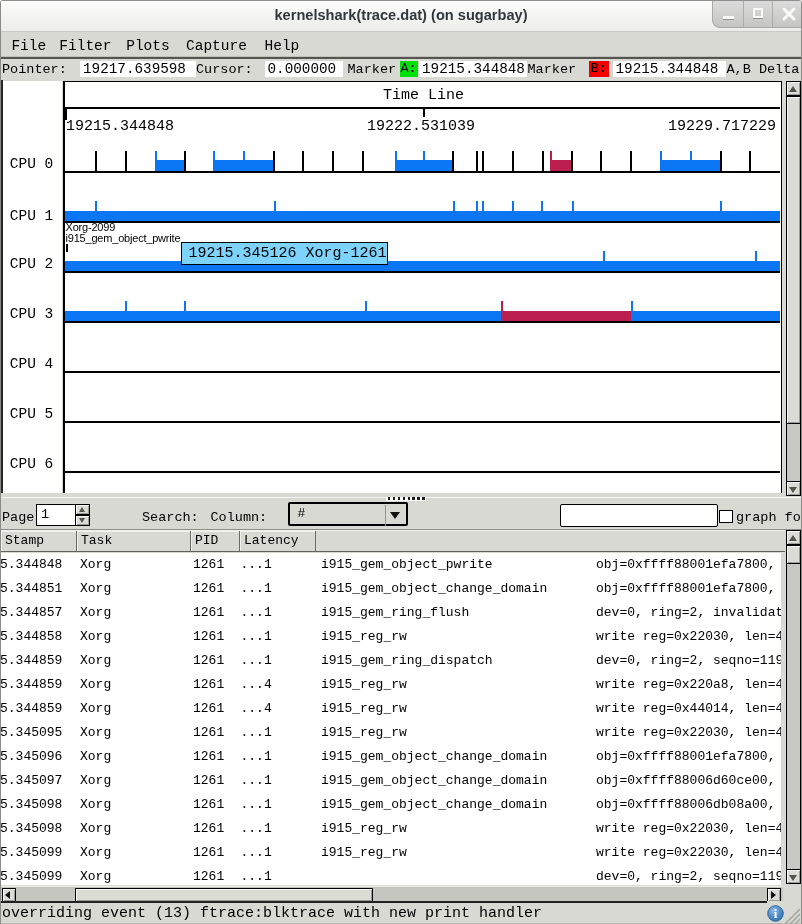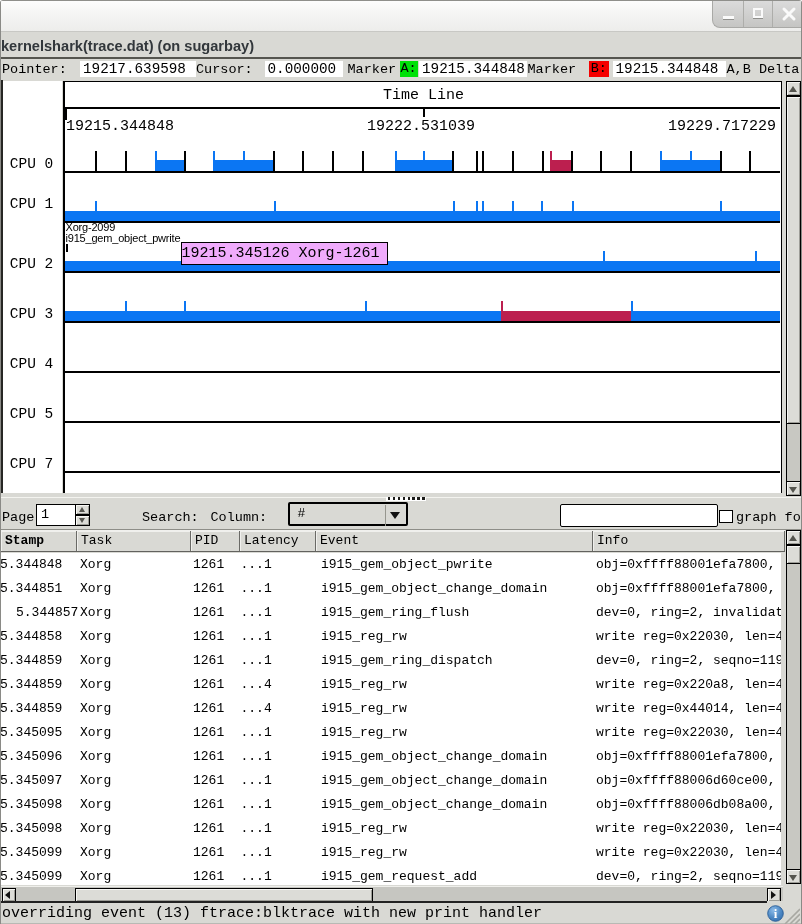--- a/index.html
+++ b/index.html
@@ -4,22 +4,22 @@
 <style>
   html,body{margin:0;padding:0;width:802px;height:924px;background:#fff;
     font-family:"Liberation Mono",monospace;color:#000;}
   .abs{position:absolute;}
   #win{position:absolute;left:0;top:0;width:800px;height:924px;
     border-left:1px solid #8a8a86;border-right:1px solid #8a8a86;
     border-radius:3px 3px 0 0;overflow:hidden;background:#d9d9d4;}
   #titlebar{left:0;top:0;width:800px;height:32px;
     background:linear-gradient(#fdfdfd,#f5f5f4 40%,#ededeb);
     border-top:1px solid #fff;border-bottom:1px solid #c8c8c4;box-sizing:border-box;}
-  #title{left:0;top:7px;width:800px;
-    font:bold 14.6px "Liberation Sans",sans-serif;color:#32373b;margin-top:31px;}
+  #title{left:0;top:7px;width:800px;text-align:center;
+    font:bold 14.6px "Liberation Sans",sans-serif;color:#32373b;}
   #winbtns{left:711px;top:0;width:89px;height:27px;
     background:linear-gradient(#dcdcdc,#c5c5c3);
     border:1px solid #a9a9a6;border-top:none;border-right:none;
     border-radius:0 0 0 8px;}
   .wbsep{position:absolute;top:0;width:1px;height:27px;background:#adadaa;}
   #menubar{left:0;top:32px;width:800px;height:25px;background:#d9d9d4;
     border-bottom:1px solid #c0c0bb;box-sizing:border-box;font-size:14.5px;}
   .menuitem{position:absolute;top:6px;}
   #infobar{left:0;top:57px;width:800px;height:23px;background:#d9d9d4;font-size:13.5px;}
   .ibox{position:absolute;top:3.5px;height:16.5px;background:#fff;line-height:16px;font-size:14.3px;}
@@ -58,44 +58,51 @@
   <div id="title" class="abs">kernelshark(trace.dat) (on sugarbay)</div>
   <div id="winbtns" class="abs">
     <div class="wbsep" style="left:30px"></div>
     <div class="wbsep" style="left:59px"></div>
     <div class="abs" style="left:10px;top:16px;width:11px;height:3px;background:#fafafa;box-shadow:0 1px 0 #8f8f8c;"></div>
     <div class="abs" style="left:40px;top:8px;width:10px;height:10px;border:2.5px solid #fafafa;box-sizing:border-box;box-shadow:0 1px 0 #8f8f8c;"></div>
     <svg class="abs" style="left:67px;top:5px" width="18" height="18" viewBox="0 0 18 18">
       <path d="M4 4 L14 14 M14 4 L4 14" stroke="#fafafa" stroke-width="3" stroke-linecap="round"></path>
     </svg>
   </div>
+  <div id="menubar" class="abs">
+    <span class="menuitem" style="left:10.4px">File</span>
+    <span class="menuitem" style="left:58.3px">Filter</span>
+    <span class="menuitem" style="left:125.2px">Plots</span>
+    <span class="menuitem" style="left:185px">Capture</span>
+    <span class="menuitem" style="left:263.5px">Help</span>
+  </div>
   <div id="infobar" class="abs">
     <div class="abs" style="left:0;top:0;width:800px;height:1.5px;background:#55554f;"></div>
     <span class="ilab" style="left:1px">Pointer:</span>
     <div class="ibox" style="left:79px;width:112.5px;padding-left:3px;">19217.639598</div>
     <span class="ilab" style="left:195px">Cursor:</span>
     <div class="ibox" style="left:263.5px;width:75px;padding-left:3px;">0.000000</div>
     <span class="ilab" style="left:346.5px">Marker</span>
     <div class="ibox" style="left:398.5px;width:18px;background:#00e109;text-align:center;font-size:13.5px;">A:</div>
     <div class="ibox" style="left:418px;width:104.5px;padding-left:3px;">19215.344848</div>
     <span class="ilab" style="left:526.5px">Marker</span>
     <div class="ibox" style="left:587.5px;width:20.5px;background:#f50000;text-align:center;font-size:13.5px;">B:</div>
     <div class="ibox" style="left:611.5px;width:110px;padding-left:3px;">19215.344848</div>
     <span class="ilab" style="left:725.5px;white-space:pre;">A,B Delta:</span>
   </div>
   <div id="graph" class="abs">
     <div class="abs" style="left:0px;top:0;width:1.8px;height:413px;background:#262624;"></div>
     <div id="glabels">
       <div class="cpulab" style="top:74.5px">CPU 0</div>
-      <div class="cpulab" style="top:115px">CPU 1</div>
+      <div class="cpulab" style="top:127px">CPU 1</div>
       <div class="cpulab" style="top:174.5px">CPU 2</div>
       <div class="cpulab" style="top:224.5px">CPU 3</div>
       <div class="cpulab" style="top:274.5px">CPU 4</div>
       <div class="cpulab" style="top:324.5px">CPU 5</div>
-      <div class="cpulab" style="top:374.5px">CPU 7</div>
+      <div class="cpulab" style="top:374.5px">CPU 6</div>
     </div>
     <div id="gplot"></div>
     <div class="abs" style="left:382px;top:7px;font-size:15px;">Time Line</div>
     <div class="hline" style="left:64px;top:27px;width:715px;"></div>
     <div class="vtick" style="left:64px;top:28px;height:12px;background:#000;"></div>
     <div class="vtick" style="left:422px;top:28px;height:9px;background:#000;"></div>
     <div class="abs" style="left:65px;top:37.5px;font-size:15px;">19215.344848</div>
     <div class="abs" style="left:366px;top:37.5px;font-size:15px;">19222.531039</div>
     <div class="abs" style="left:667px;top:37.5px;font-size:15px;">19229.717229</div>
     <div class="hline" style="left:64px;top:91px;width:715px;"></div>
@@ -151,21 +158,21 @@
     <div class="bar" style="left:64px;top:231px;width:715px;height:10px;background:#0b76f3;"></div>
     <div class="bar" style="left:500px;top:231px;width:130px;height:10px;background:#bc1f4f;"></div>
     <div class="vtick" style="left:500px;top:221px;height:20px;background:#bc1f4f;"></div>
     <div class="vtick" style="left:124px;top:221px;height:20px;background:#0b76f3;"></div>
     <div class="vtick" style="left:183px;top:221px;height:20px;background:#0b76f3;"></div>
     <div class="vtick" style="left:364px;top:221px;height:20px;background:#0b76f3;"></div>
     <div class="vtick" style="left:630px;top:221px;height:20px;background:#0b76f3;"></div>
     <div class="abs" style="left:64.5px;top:140.5px;font:11px 'Liberation Sans',sans-serif;letter-spacing:-0.2px;">Xorg-2099</div>
     <div class="abs" style="left:64.5px;top:151.5px;font:11px 'Liberation Sans',sans-serif;letter-spacing:-0.2px;">i915_gem_object_pwrite</div>
     <div class="vtick" style="left:65px;top:164px;height:8px;background:#000;"></div>
-    <div class="abs" style="left:179.5px;top:161.5px;width:205px;height:21px;background:#f0abfc;border:1px solid #000;font-size:15px;line-height:21px;text-align:left;z-index:5;">19215.345126 Xorg-1261</div>
+    <div class="abs" style="left:179.5px;top:161.5px;width:205px;height:21px;background:#7dd3fc;border:1px solid #000;font-size:15px;line-height:21px;text-align:right;z-index:5;">19215.345126 Xorg-1261</div>
     <div class="sbtn" style="left:785px;top:1px;width:15px;height:15px;"></div>
     <div class="arr" style="left:788px;top:6px;border-left:4.5px solid transparent;border-right:4.5px solid transparent;border-bottom:6px solid #55554f;"></div>
     <div class="sbtn" style="left:785px;top:16px;width:15px;height:328px;"></div>
     <div class="strough" style="left:785px;top:344px;width:15px;height:57px;"></div>
     <div class="sbtn" style="left:785px;top:401px;width:15px;height:15px;"></div>
     <div class="arr" style="left:788px;top:407px;border-left:4.5px solid transparent;border-right:4.5px solid transparent;border-top:6px solid #55554f;"></div>
   </div>
   <div class="abs" style="left:385px;top:496.5px;width:40px;height:4px;background:#fff;z-index:3;"></div>
   <div class="abs" style="left:386.5px;top:497.3px;width:38px;height:2.8px;z-index:4;background:repeating-linear-gradient(90deg,#1c1c1a 0 2.5px,#ffffff 2.5px 4.9px);"></div>
   <div id="searchbar" class="abs">
@@ -180,41 +187,39 @@
     <div class="combo" style="left:286.5px;top:4px;width:120px;height:24px;">
         <span style="position:absolute;left:8px;top:2px;">#</span>
         <div style="position:absolute;right:19.5px;top:1px;width:1.3px;height:21px;background:#96968e;"></div>
         <div class="dna" style="right:5.5px;top:7.5px;"></div>
       </div>
     <div class="abs" style="left:558.5px;top:6px;width:158px;height:22.5px;background:#fff;border:1.5px solid #000;box-sizing:border-box;border-radius:2px;"></div>
     <div class="abs" style="left:718px;top:12px;width:13.5px;height:13px;background:#fff;border:1.5px solid #000;box-sizing:border-box;"></div>
     <span class="ilab" style="left:735px;top:12px;white-space:pre;">graph follows</span>
   </div>
   <div id="thead" class="abs">
-    <div class="hcell" style="left:0px;width:76px;font-weight:bold;">Stamp</div>
+    <div class="hcell" style="left:0px;width:76px;">Stamp</div>
     <div class="hcell" style="left:76px;width:114px;">Task</div>
     <div class="hcell" style="left:190px;width:49px;">PID</div>
     <div class="hcell" style="left:239px;width:76px;">Latency</div>
-    <div class="hcell" style="left:315px;width:277px;">Event</div>
-    <div class="hcell" style="left:592px;width:192px;">Info</div>
   </div>
   <div id="tbody" class="abs">
     <div class="tcell" style="left:-1px;top:0px;">5.344848</div>
     <div class="tcell" style="left:79px;top:0px;">Xorg</div>
     <div class="tcell" style="left:192px;top:0px;">1261</div>
     <div class="tcell" style="left:239.5px;top:0px;">...1</div>
     <div class="tcell" style="left:320px;top:0px;">i915_gem_object_pwrite</div>
     <div class="tcell" style="left:595px;top:0px;">obj=0xffff88001efa7800, len=288</div>
     <div class="tcell" style="left:-1px;top:24px;">5.344851</div>
     <div class="tcell" style="left:79px;top:24px;">Xorg</div>
     <div class="tcell" style="left:192px;top:24px;">1261</div>
     <div class="tcell" style="left:239.5px;top:24px;">...1</div>
     <div class="tcell" style="left:320px;top:24px;">i915_gem_object_change_domain</div>
     <div class="tcell" style="left:595px;top:24px;">obj=0xffff88001efa7800, read=00</div>
-    <div class="tcell" style="left:-1px;top:48px;padding-left:16px;">5.344857</div>
+    <div class="tcell" style="left:-1px;top:48px;">5.344857</div>
     <div class="tcell" style="left:79px;top:48px;">Xorg</div>
     <div class="tcell" style="left:192px;top:48px;">1261</div>
     <div class="tcell" style="left:239.5px;top:48px;">...1</div>
     <div class="tcell" style="left:320px;top:48px;">i915_gem_ring_flush</div>
     <div class="tcell" style="left:595px;top:48px;">dev=0, ring=2, invalidate=001e</div>
     <div class="tcell" style="left:-1px;top:72px;">5.344858</div>
     <div class="tcell" style="left:79px;top:72px;">Xorg</div>
     <div class="tcell" style="left:192px;top:72px;">1261</div>
     <div class="tcell" style="left:239.5px;top:72px;">...1</div>
     <div class="tcell" style="left:320px;top:72px;">i915_reg_rw</div>
@@ -270,21 +275,20 @@
     <div class="tcell" style="left:-1px;top:288px;">5.345099</div>
     <div class="tcell" style="left:79px;top:288px;">Xorg</div>
     <div class="tcell" style="left:192px;top:288px;">1261</div>
     <div class="tcell" style="left:239.5px;top:288px;">...1</div>
     <div class="tcell" style="left:320px;top:288px;">i915_reg_rw</div>
     <div class="tcell" style="left:595px;top:288px;">write reg=0x22030, len=4, val=</div>
     <div class="tcell" style="left:-1px;top:312px;">5.345099</div>
     <div class="tcell" style="left:79px;top:312px;">Xorg</div>
     <div class="tcell" style="left:192px;top:312px;">1261</div>
     <div class="tcell" style="left:239.5px;top:312px;">...1</div>
-    <div class="tcell" style="left:320px;top:312px;">i915_gem_request_add</div>
     <div class="tcell" style="left:595px;top:312px;">dev=0, ring=2, seqno=1190430</div>
   </div>
   <div id="tscroll" class="abs" style="left:785px;top:530px;width:15px;height:354px;">
     <div class="sbtn" style="left:0px;top:0px;width:15px;height:15px;"></div>
     <div class="arr" style="left:3px;top:5px;border-left:4.5px solid transparent;border-right:4.5px solid transparent;border-bottom:6px solid #55554f;"></div>
     <div class="sbtn" style="left:0px;top:15px;width:15px;height:19px;"></div>
     <div class="strough" style="left:0px;top:34px;width:15px;height:305px;"></div>
     <div class="sbtn" style="left:0px;top:339px;width:15px;height:15px;"></div>
     <div class="arr" style="left:3px;top:345px;border-left:4.5px solid transparent;border-right:4.5px solid transparent;border-top:6px solid #55554f;"></div>
   </div>

